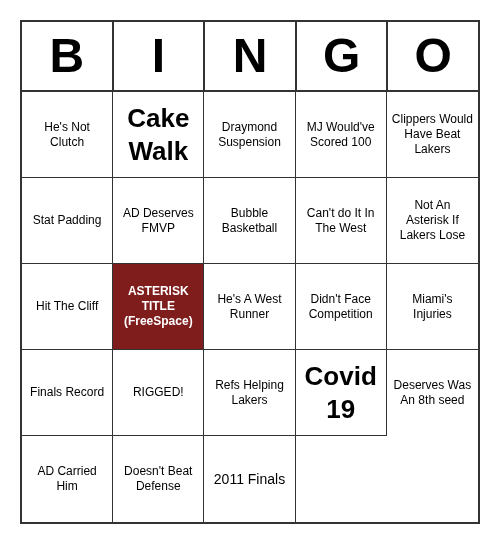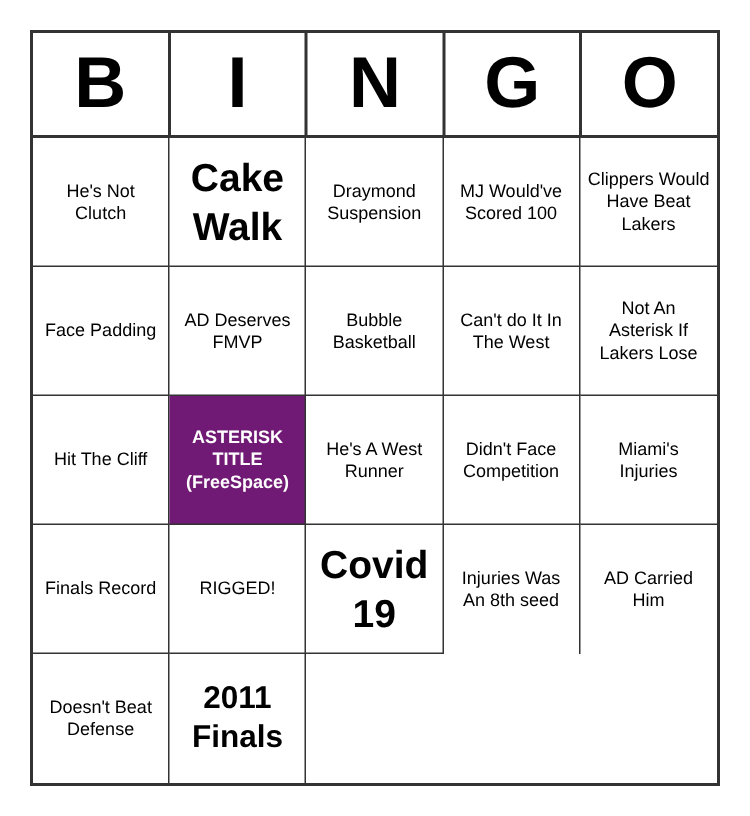--- a/index.html
+++ b/index.html
@@ -65,63 +65,64 @@
 
     .bingo-cell:nth-child(5n) {
       border-right: none;
     }
 
     .bingo-cell.last-row {
       border-bottom: none;
     }
 
     .bingo-cell.free-space {
-      background-color: #701a75;
+      background-color: #7f1d1d;
       color: #fff;
       font-weight: bold;
     }
 
     .bingo-cell.large-text {
       font-size: 26px;
       font-weight: bold;
     }
 
     .bingo-cell.medium-large {
-      font-size: 21px;
-      font-weight: bold;
+      font-size: 14px;
+      font-weight: normal;
     }
   </style>
 </head>
 <body>
 
 <div class="bingo-card">
   <div class="bingo-header">
   <div class="bingo-letter">B</div>
       <div class="bingo-letter">I</div>
       <div class="bingo-letter">N</div>
       <div class="bingo-letter">G</div>
       <div class="bingo-letter">O</div>
     </div>
   <div class="bingo-grid">
   <div class="bingo-cell">He's Not Clutch</div>
       <div class="bingo-cell large-text">Cake Walk</div>
       <div class="bingo-cell">Draymond Suspension</div>
       <div class="bingo-cell">MJ Would've Scored 100</div>
       <div class="bingo-cell">Clippers Would Have Beat Lakers</div>
-      <div class="bingo-cell">Face Padding</div>
+      <div class="bingo-cell">Stat Padding</div>
       <div class="bingo-cell">AD Deserves FMVP</div>
       <div class="bingo-cell">Bubble Basketball</div>
       <div class="bingo-cell">Can't do It In The West</div>
       <div class="bingo-cell">Not An Asterisk If Lakers Lose</div>
       <div class="bingo-cell">Hit The Cliff</div>
       <div class="bingo-cell free-space">ASTERISK TITLE (FreeSpace)</div>
       <div class="bingo-cell">He's A West Runner</div>
       <div class="bingo-cell">Didn't Face Competition</div>
       <div class="bingo-cell">Miami's Injuries</div>
       <div class="bingo-cell">Finals Record</div>
       <div class="bingo-cell">RIGGED!</div>
+      <div class="bingo-cell">Refs Helping Lakers</div>
       <div class="bingo-cell large-text">Covid 19</div>
-      <div class="bingo-cell last-row">Injuries Was An 8th seed</div>
+      <div class="bingo-cell last-row">Deserves Was An 8th seed</div>
       <div class="bingo-cell last-row">AD Carried Him</div>
       <div class="bingo-cell last-row">Doesn't Beat Defense</div>
       <div class="bingo-cell medium-large last-row">2011 Finals</div>
     </div>
 </div>
 
 </body></html>

